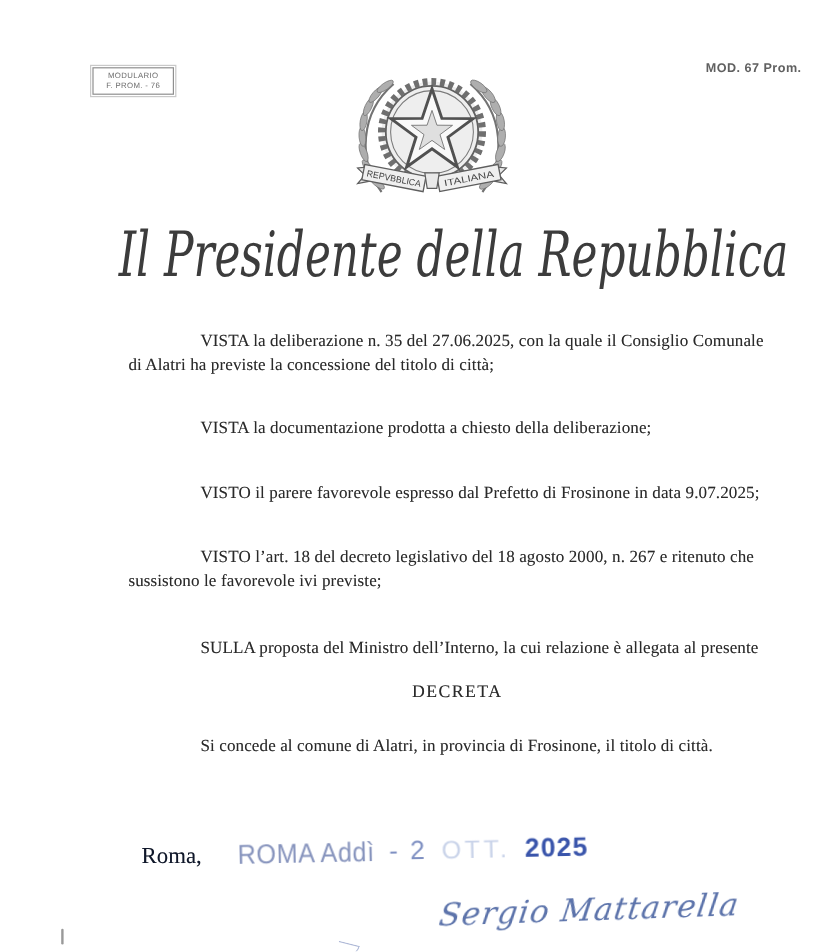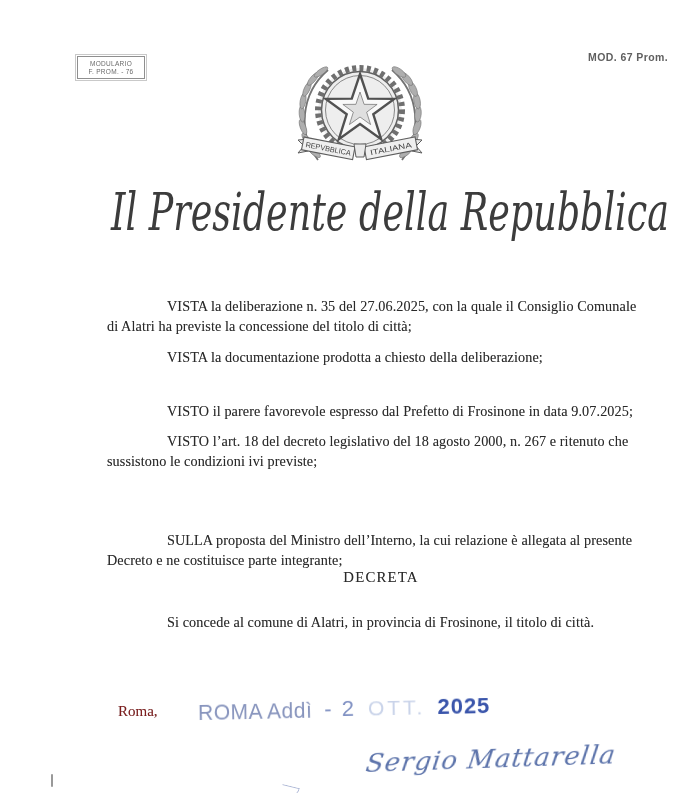--- a/index.html
+++ b/index.html
@@ -16,36 +16,36 @@
     font-family:"Liberation Sans", sans-serif; font-size:6.5px; line-height:8px;
     color:#6b6b6b; letter-spacing:0.3px; filter:blur(0.2px);
   }
   
   .mod-number {
     position:absolute; right:28px; top:51px;
     font-family:"Liberation Sans", sans-serif; font-size:10.5px; font-weight:600;
     color:#606060; letter-spacing:0.4px; filter:blur(0.2px);
   }
   .emblem { position:absolute; left:294px; top:60px; filter:blur(0.25px) contrast(0.95); }
-  .title-wrap { position:absolute; left:104px; top:170px; width:572px; height:88px;text-align:right; }
+  .title-wrap { position:absolute; left:92px; top:170px; width:572px; height:88px;text-align:right; }
   .title-wrap svg text { font-family:"DejaVu Serif", serif; font-style:italic; }
   
   .para {
     position:absolute; left:107px; width:548px;
     font-size:14.2px; line-height:20px; letter-spacing:0.1px;
     color:#2a2a2a; text-shadow:0 0 0.5px rgba(40,40,40,0.35);
   }
   .pline { display:block; white-space:nowrap; }
   .pline.first { padding-left:60px; }
   .para.centered { text-align:center; letter-spacing:1.2px; font-size:14.8px; }
-  .p1 { top:296px; } .p2 { top:347px; } .p3 { top:401px; }
-  .p4 { top:431px; } .p5 { top:530px; }
+  .p1 { top:274px; } .p2 { top:347px; } .p3 { top:401px; }
+  .p4 { top:454px; } .p5 { top:530px; }
   .decreta { top:567px; }
   .dispo { top:612px; }
-  .place { position:absolute; left:118px; top:703px; font-size:15px; color:#7f1d1d;
+  .place { position:absolute; left:118px; top:703px; font-size:19px; color:#0f172a;
            text-shadow:0 0 0.5px rgba(40,40,40,0.35); }
   
   .stamp {
     position:absolute; left:198px; top:696px; display:flex; align-items:baseline;
     gap:12px; transform:rotate(-1.2deg); font-family:"Liberation Sans", sans-serif;
     filter:blur(0.35px); white-space:nowrap;
   }
   .stamp .city { font-size:21px; color:#8априст; }
   .stamp .city { font-size:21px; color:#8794bd; letter-spacing:0.5px; transform:scaleY(1.08); }
   .stamp .dash-day { font-size:22px; color:#7f90c2; letter-spacing:2px; }
@@ -139,26 +139,25 @@
   <div class="para p2">
     <span class="pline first">VISTA la documentazione prodotta a chiesto della deliberazione;</span>
   </div>
 
   <div class="para p3">
     <span class="pline first">VISTO il parere favorevole espresso dal Prefetto di Frosinone in data 9.07.2025;</span>
   </div>
 
   <div class="para p4">
     <span class="pline first">VISTO l’art. 18 del decreto legislativo del 18 agosto 2000, n. 267 e ritenuto che</span>
-    <span class="pline">sussistono le condizioni ivi previste;</span>
+    <span class="pline">sussistono le favorevole ivi previste;</span>
   </div>
 
   <div class="para p5">
     <span class="pline first">SULLA proposta del Ministro dell’Interno, la cui relazione è allegata al presente</span>
-    <span class="pline">Decreto e ne costituisce parte integrante;</span>
   </div>
 
   <div class="para dispo">
     <span class="pline first">Si concede al comune di Alatri, in provincia di Frosinone, il titolo di città.</span>
   </div>
 
   <div class="para centered decreta">DECRETA</div>
 
   <div class="place">Roma,</div>
 

